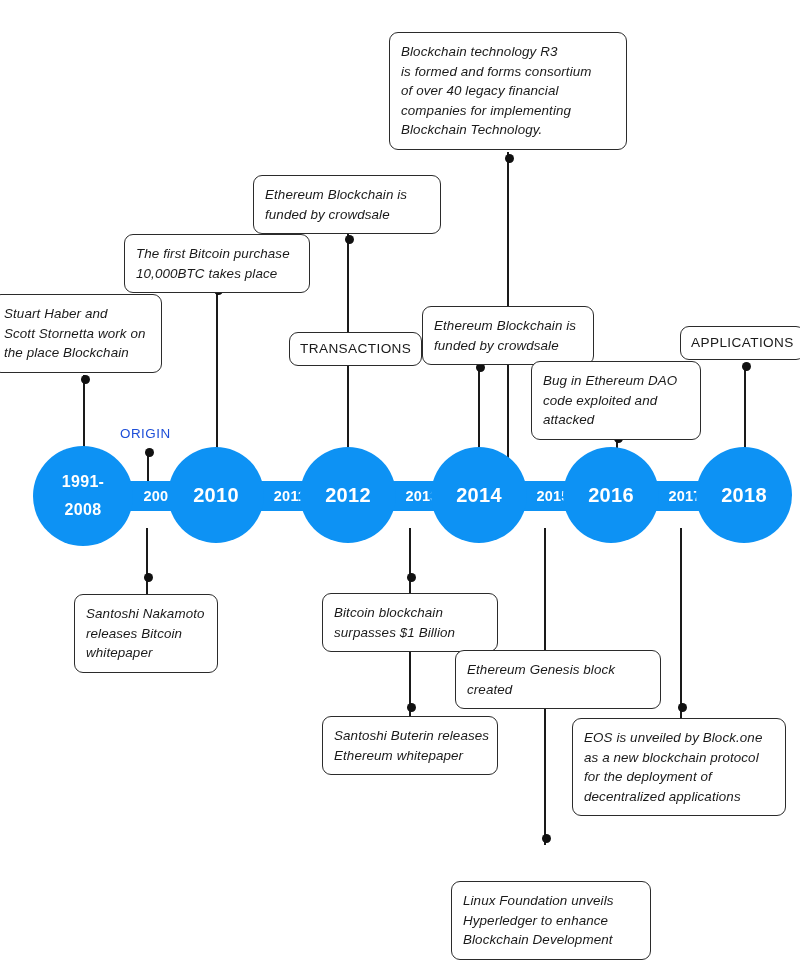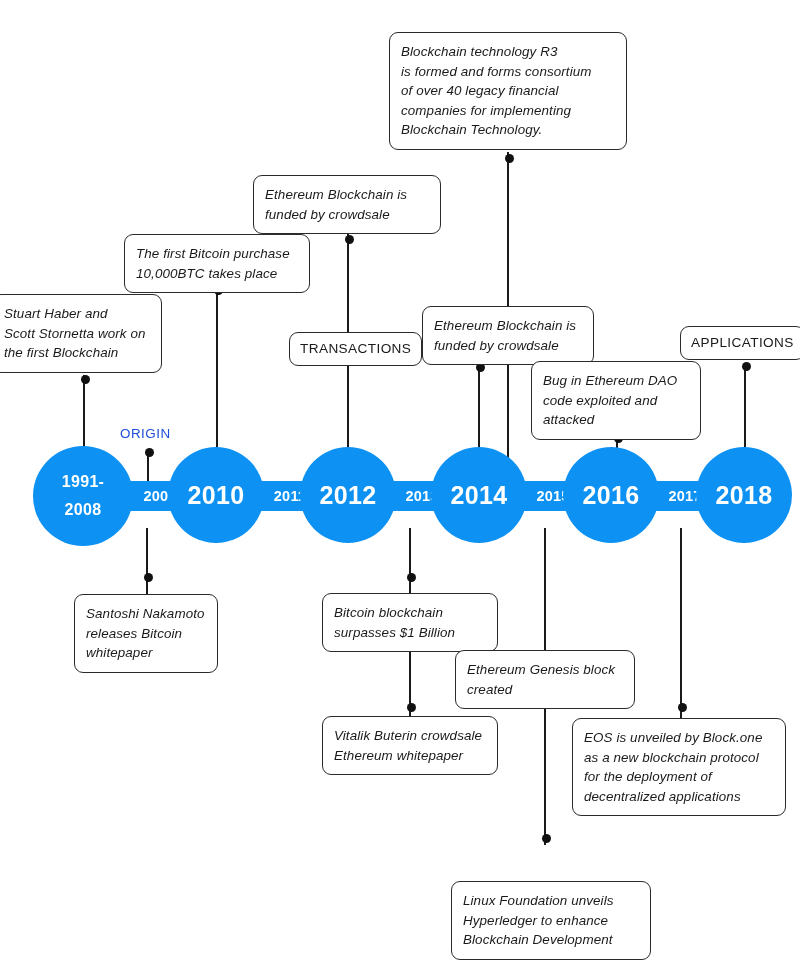--- a/index.html
+++ b/index.html
@@ -97,21 +97,21 @@
   .node {
     position: absolute;
     border-radius: 50%;
     background: #0d92f4;
     display: flex;
     align-items: center;
     justify-content: center;
     text-align: center;
     color: #ffffff;
     font-weight: 700;
-    font-size: 25px;
+    font-size: 20px;
     line-height: 28px;
     letter-spacing: 0.3px;
   }
   .node.two-line { font-size: 16px; }
 </style>
 </head>
 <body>
 
 <div id="stage">
 
@@ -198,21 +198,21 @@
 
   <div class="plainlabel" style="left:120px; top:426px;">ORIGIN</div>
 
   <div class="tag" style="left:289px; top:332px;">TRANSACTIONS</div>
 
   <div class="tag" style="left:680px; top:326px;">APPLICATIONS</div>
 
   <div class="callout" style="left:-8px; top:294px; width:170px;">
     <div class="line">Stuart Haber and</div>
     <div class="line">Scott Stornetta work on</div>
-    <div class="line">the first Blockchain</div>
+    <div class="line">the place Blockchain</div>
   </div>
 
   <div class="callout" style="left:124px; top:234px; width:186px;">
     <div class="line">The first Bitcoin purchase</div>
     <div class="line">10,000BTC takes place</div>
   </div>
 
   <div class="callout" style="left:253px; top:175px; width:188px;">
     <div class="line">Ethereum Blockchain is</div>
     <div class="line">funded by crowdsale</div>
@@ -241,27 +241,27 @@
     <div class="line">Santoshi Nakamoto</div>
     <div class="line">releases Bitcoin</div>
     <div class="line">whitepaper</div>
   </div>
 
   <div class="callout" style="left:322px; top:593px; width:176px;">
     <div class="line">Bitcoin blockchain</div>
     <div class="line">surpasses $1 Billion</div>
   </div>
 
-  <div class="callout" style="left:455px; top:650px; width:180px;">
+  <div class="callout" style="left:455px; top:650px; width:206px;">
     <div class="line">Ethereum Genesis block</div>
     <div class="line">created</div>
   </div>
 
   <div class="callout" style="left:322px; top:716px; width:176px;">
-    <div class="line">Vitalik Buterin crowdsale</div>
+    <div class="line">Santoshi Buterin releases</div>
     <div class="line">Ethereum whitepaper</div>
   </div>
 
   <div class="callout" style="left:572px; top:718px; width:214px;">
     <div class="line">EOS is unveiled by Block.one</div>
     <div class="line">as a new blockchain protocol</div>
     <div class="line">for the deployment of</div>
     <div class="line">decentralized applications</div>
   </div>
 

